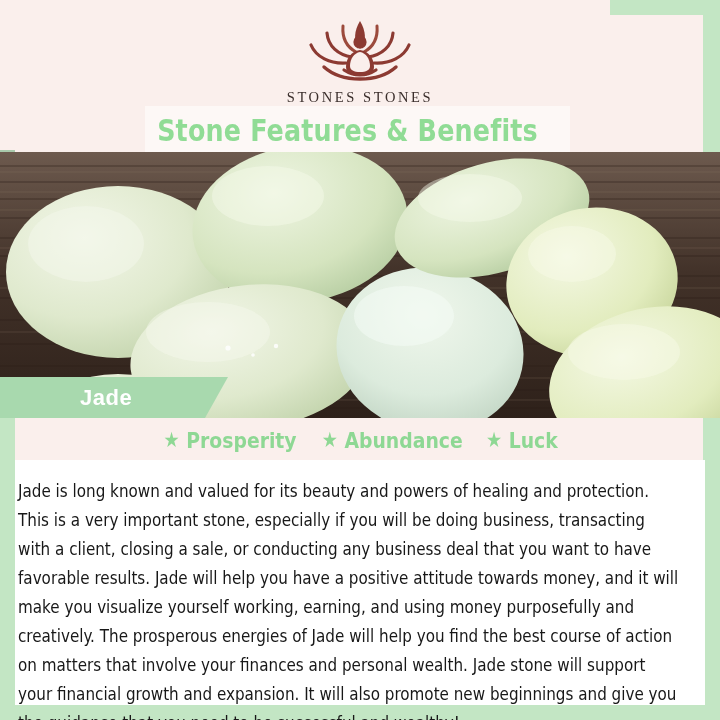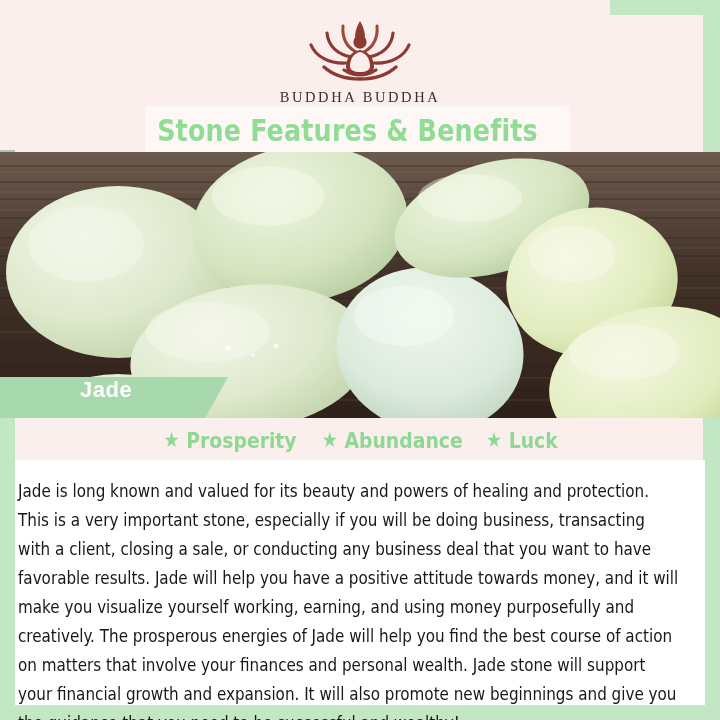--- a/index.html
+++ b/index.html
@@ -59,21 +59,21 @@
     overflow:hidden;background:#4a3a31;
   }
   #photo svg{display:block;width:720px;height:266px;}
 
   
   #jade-banner{
     position:absolute;left:0;top:377px;
     width:228px;height:41px;
     background:#a8d9ae;
     clip-path:polygon(0 0, 228px 0, 205px 41px, 0 41px);
-    display:flex;align-items:flex-start;
+    display:flex;align-items:center;
   }
   #jade-label{
     margin-left:80px;
     font-size:22px;font-weight:bold;color:#ffffff;
     letter-spacing:0.5px;
   }
 
   
   #keywords{
     position:absolute;left:0;top:428px;width:720px;
@@ -125,21 +125,21 @@
         <path d="M99 19 C98 32 88 41 74 43" stroke="#8c3a32" stroke-width="3.2"></path>
         <path d="M17 31 C22 43 36 50 52 49" stroke="#8c3a32" stroke-width="3.2"></path>
         <path d="M115 31 C110 43 96 50 80 49" stroke="#8c3a32" stroke-width="3.2"></path>
       </g>
       <circle cx="66" cy="28" r="6.6" fill="#8c3a32"></circle>
       <path d="M66 36 C57 37 52 45 52 53 C52 59 57 62 66 62 C75 62 80 59 80 53 C80 45 75 37 66 36 Z" fill="#8c3a32"></path>
       <path d="M66 38 C60 39 56 45 56 52 C56 56 60 58 66 58 C72 58 76 56 76 52 C76 45 72 39 66 38 Z" fill="#faefec"></path>
       <path d="M30 53 C40 62 52 65 66 65 C80 65 92 62 102 53" fill="none" stroke="#8c3a32" stroke-width="3.4" stroke-linecap="round"></path>
       <path d="M50 56 C56 60 62 61 66 61 C70 61 76 60 82 56" fill="none" stroke="#8c3a32" stroke-width="3.2" stroke-linecap="round"></path>
     </svg>
-    <span id="logo-wordmark">BUDDHA BUDDHA</span>
+    <span id="logo-wordmark">STONES STONES</span>
   </div>
 
   <div id="title-banner">
     <span id="title-text">Stone Features &amp; Benefits</span>
   </div>
 
   <div id="photo">
     <svg viewBox="0 0 720 266" preserveAspectRatio="none">
       <defs>
         <linearGradient id="woodg" x1="0" y1="0" x2="0" y2="1">

